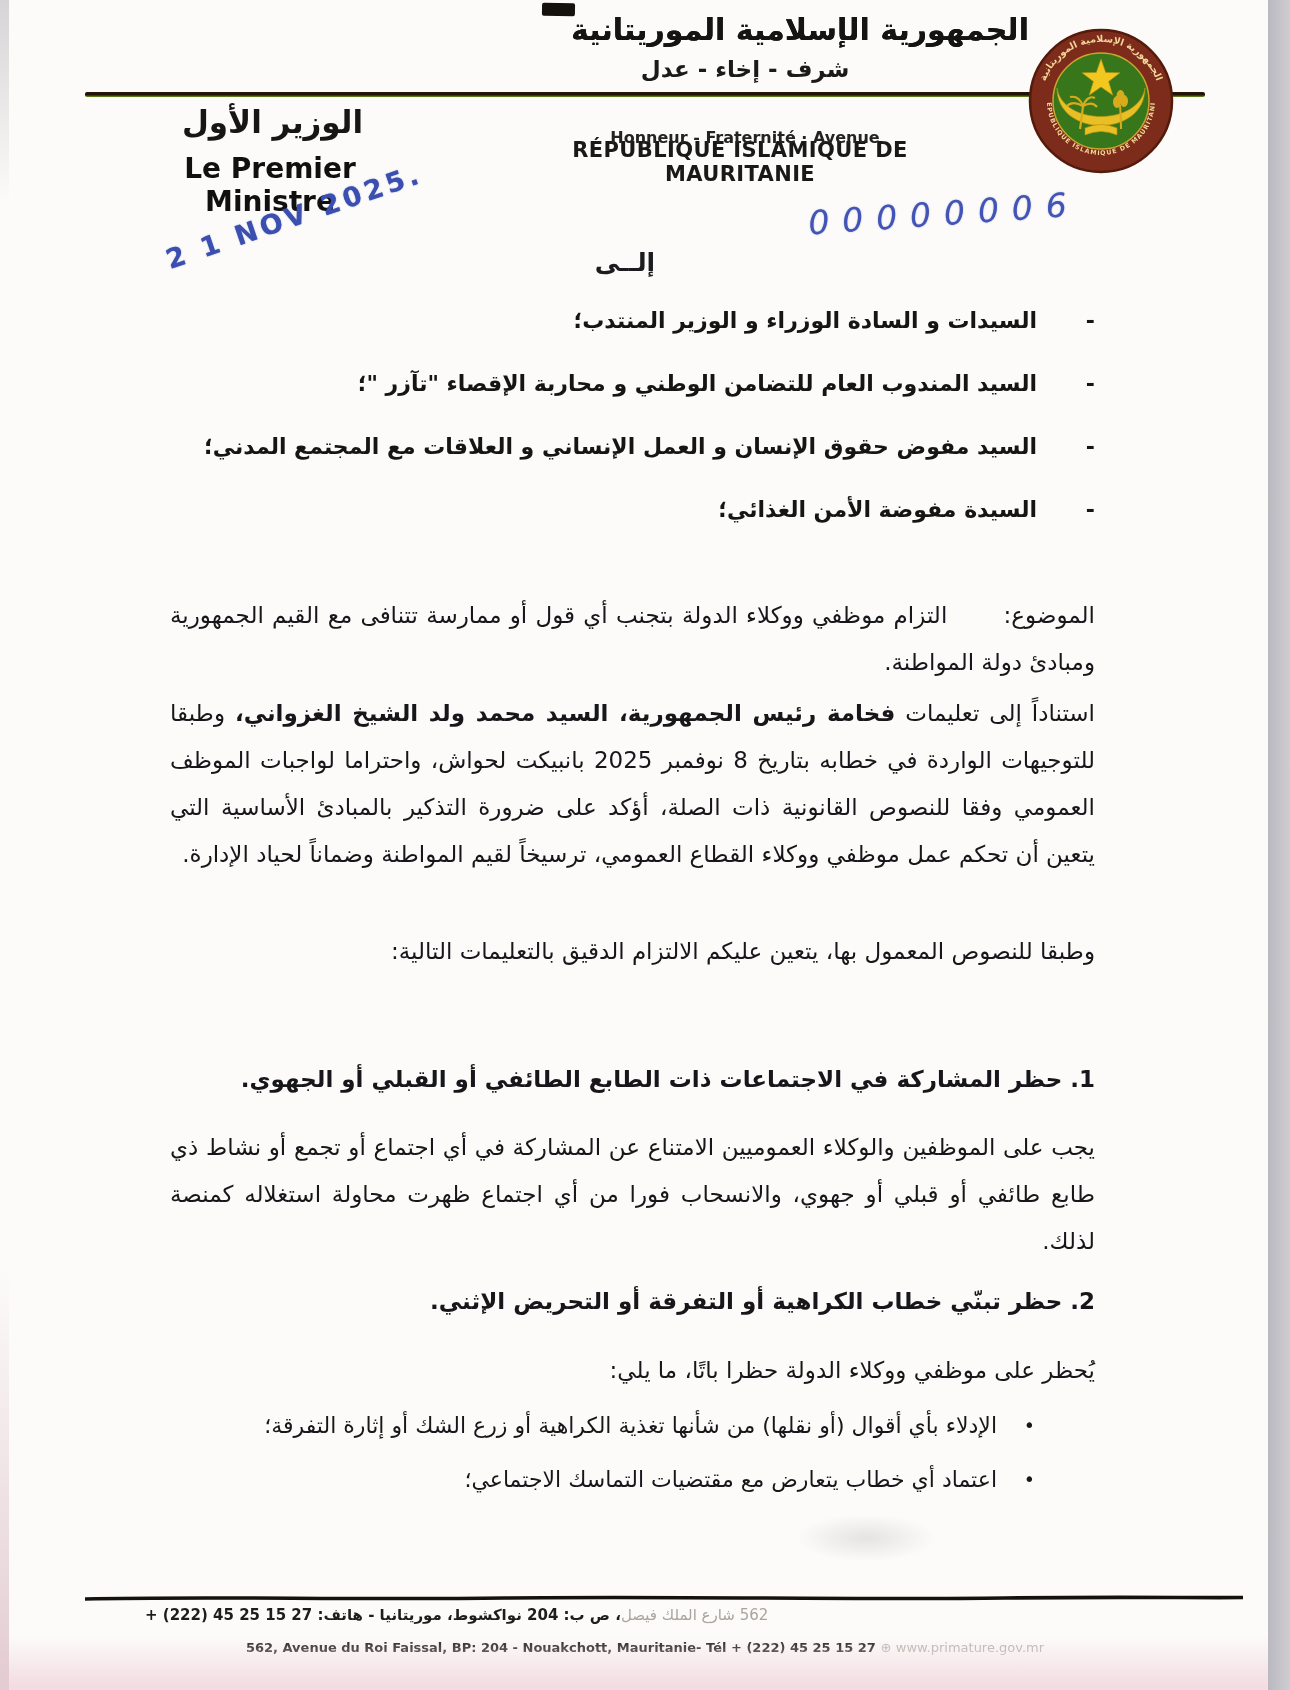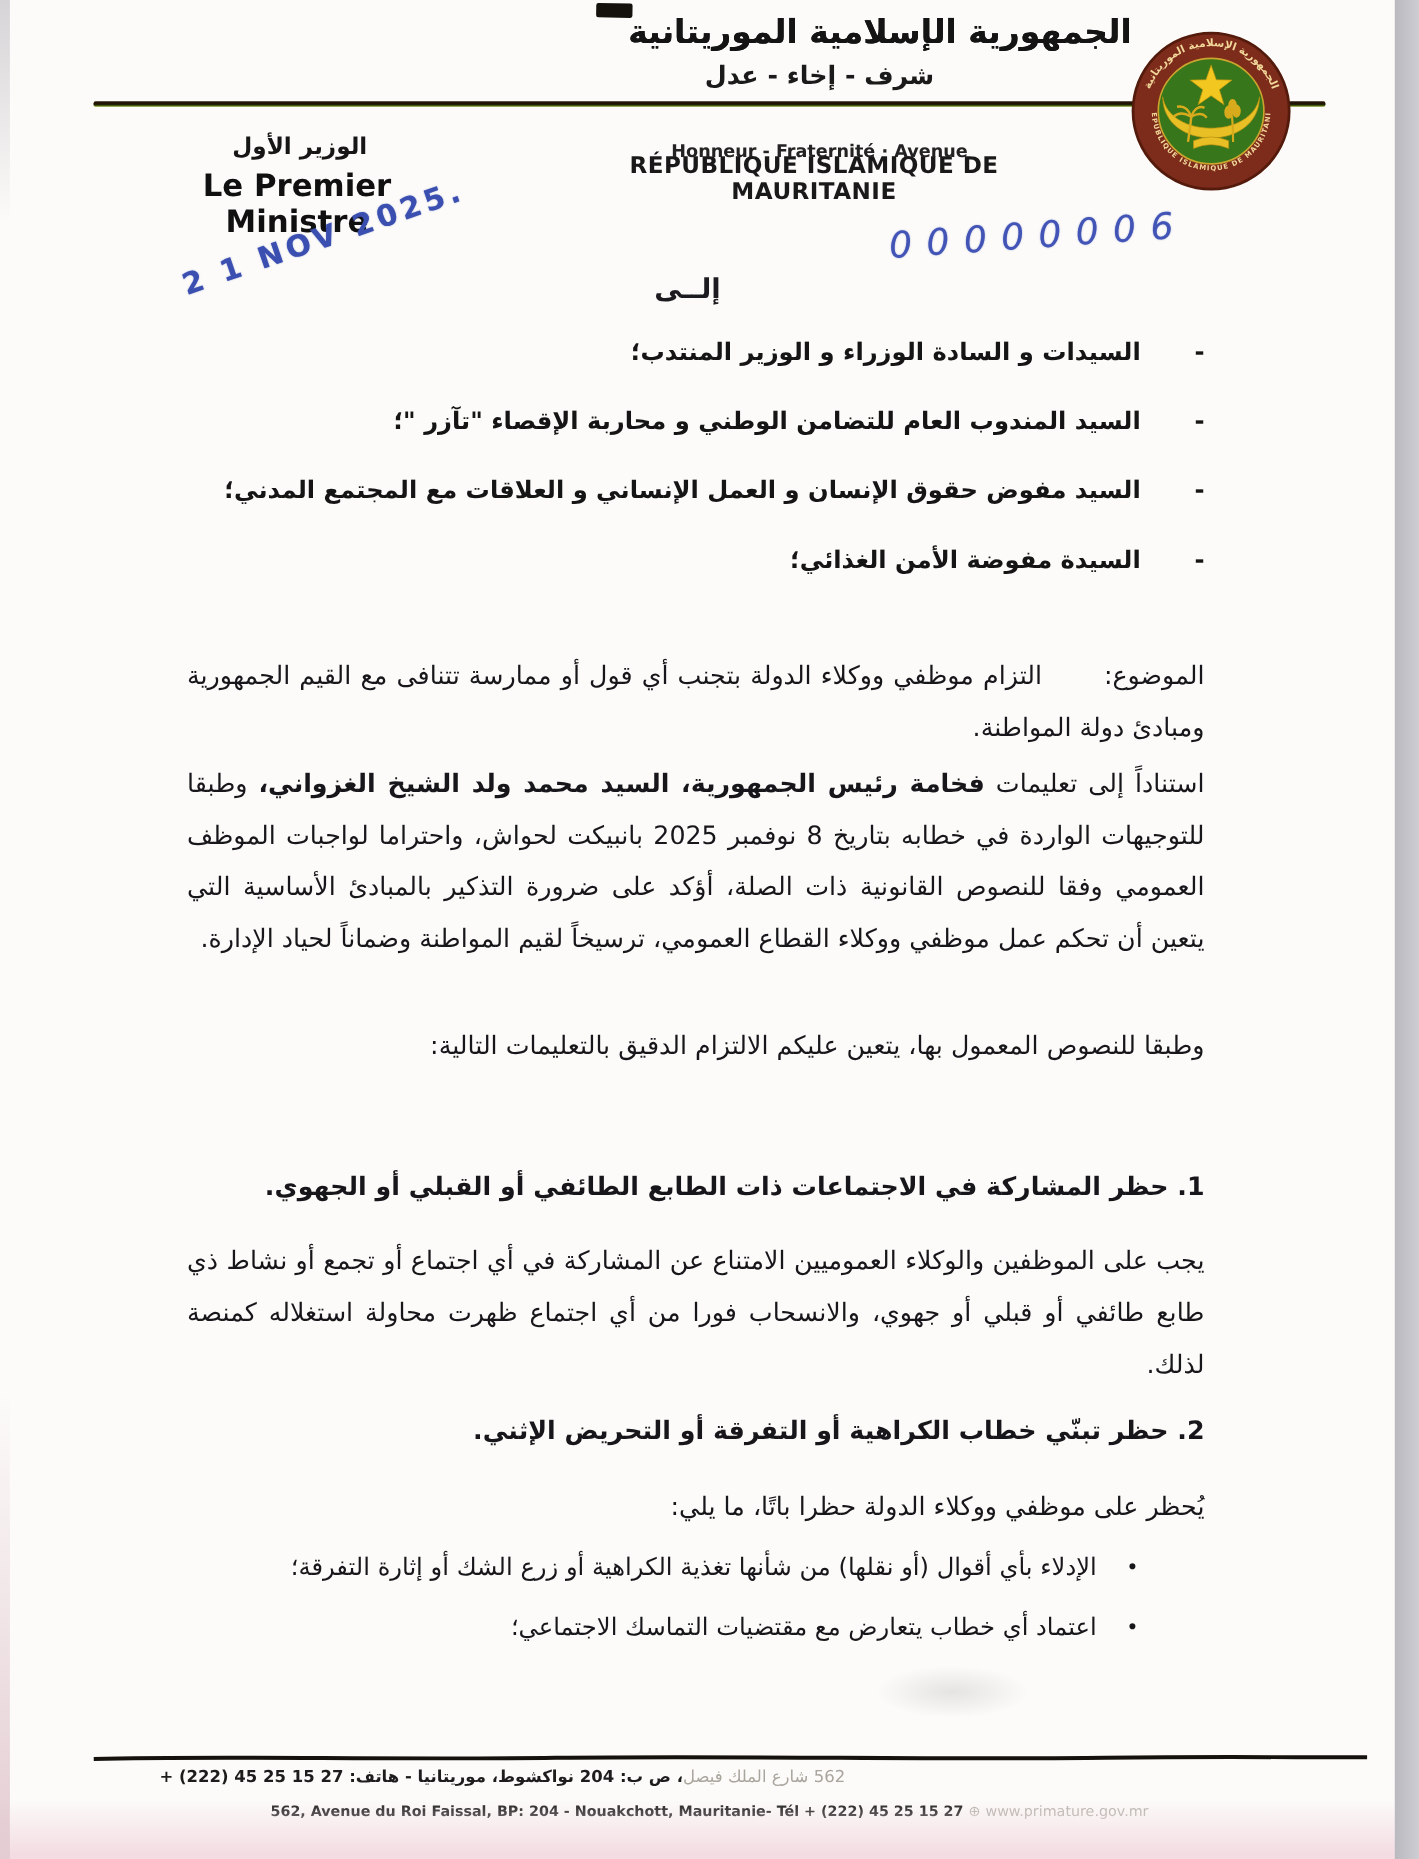--- a/index.html
+++ b/index.html
@@ -17,21 +17,21 @@
   .motto-ar{left:595px;top:56px;width:300px;text-align:center;
     font-size:23px;font-weight:bold;color:#1a1a1a;}
   .sep-line{left:85px;top:92px;width:1120px;height:5px;
     background:linear-gradient(180deg,#2a1808 0%,#1d1206 55%,#4a6b10 85%,#8a9a30 100%);
     border-radius:2px;z-index:1;}
   .republic-fr{left:540px;top:100px;width:400px;text-align:center;
     font-size:21px;font-weight:bold;letter-spacing:.4px;color:#191919;margin-top:38px;}
   .motto-fr{left:545px;top:128px;width:400px;text-align:center;
     font-size:16px;font-weight:bold;color:#232323;}
   .office-ar{left:170px;top:104px;width:205px;text-align:center;
-    font-size:21px;font-weight:bold;color:#161616;margin-top:17px;}
+    font-size:31px;font-weight:bold;color:#161616;}
   .office-fr{left:140px;top:152px;width:260px;text-align:center;
     font-size:28px;font-weight:bold;color:#101010;}
   .seal{left:1028px;top:28px;width:146px;height:146px;z-index:2;}
 
   
   .date-stamp{left:172px;top:244px;color:#3b4fb0;font-size:27px;font-weight:bold;
     letter-spacing:4px;transform:rotate(-19deg);transform-origin:left bottom;
     text-shadow:0 0 1.2px rgba(59,79,176,.75);white-space:nowrap;}
   .doc-number{left:808px;top:194px;color:#4254b5;font-size:33px;font-style:italic;
     letter-spacing:13px;transform:rotate(-4deg);

